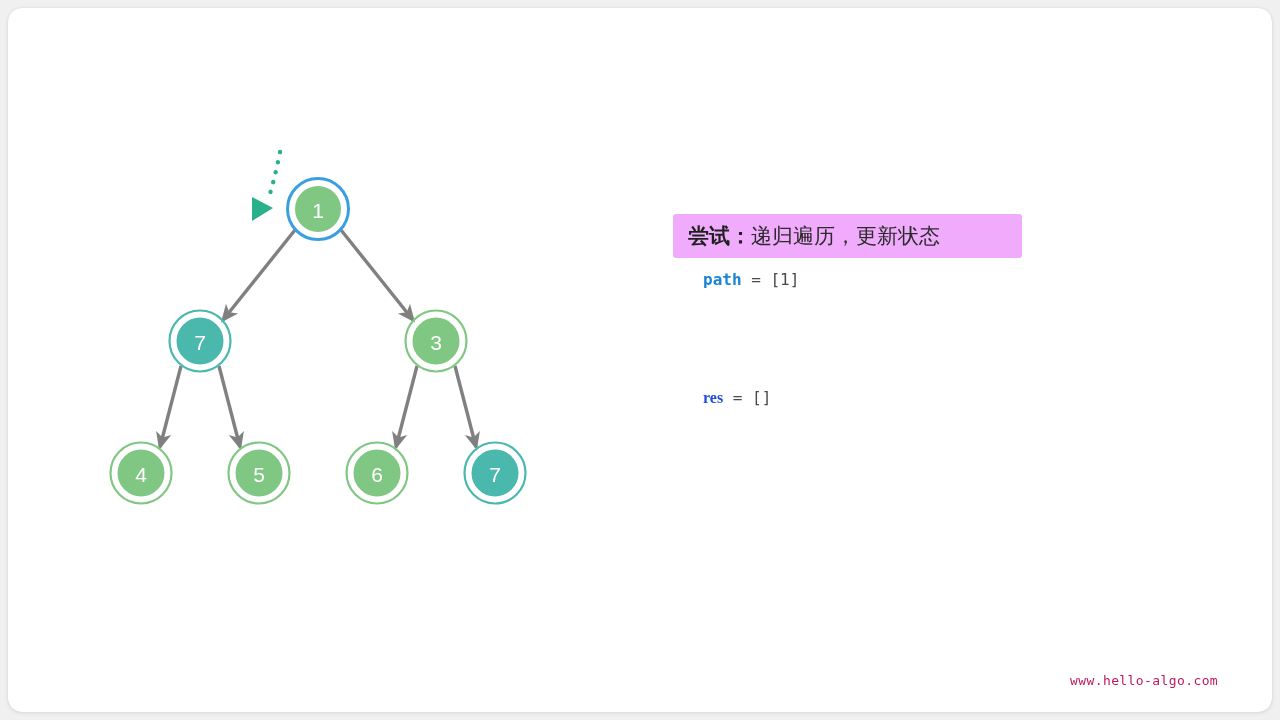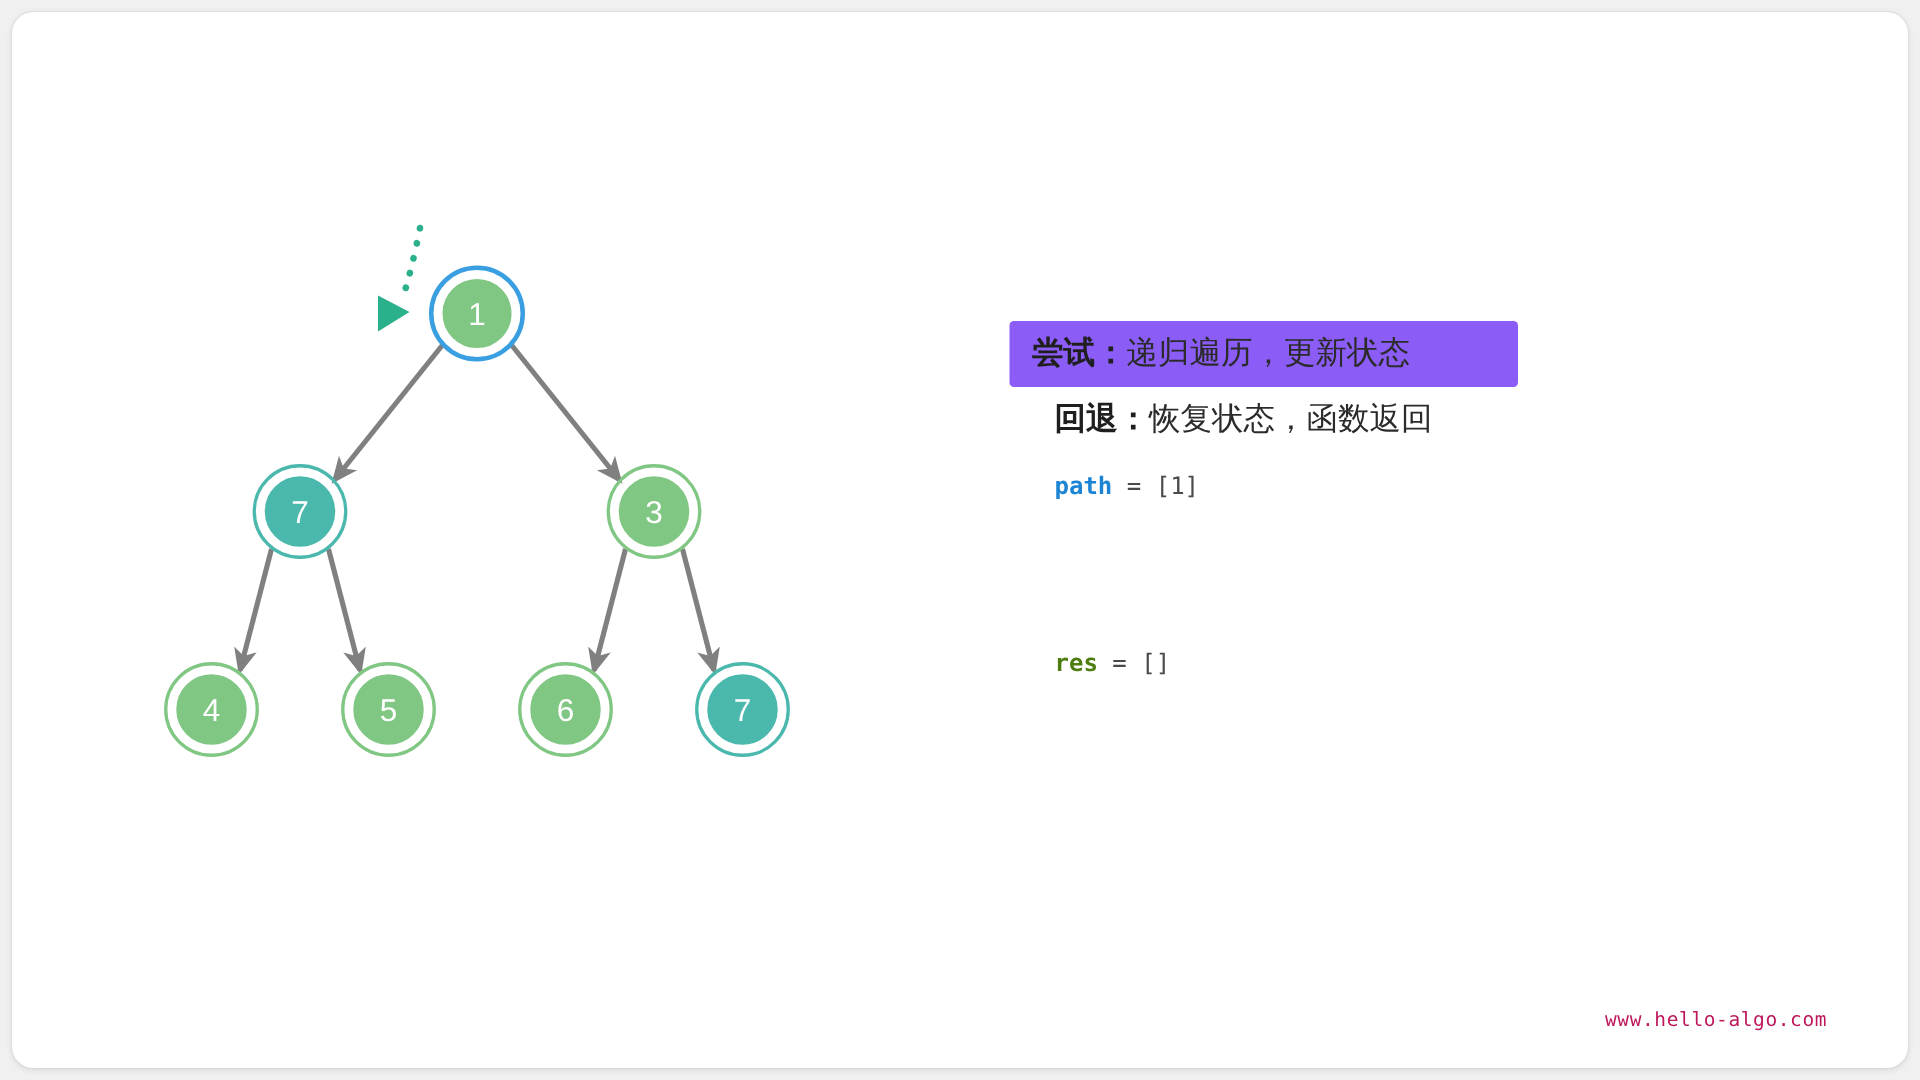--- a/index.html
+++ b/index.html
@@ -67,25 +67,25 @@
     font-family: "Liberation Sans", "DejaVu Sans", sans-serif;
   }
 
   .panel-line.code {
     font-family: "DejaVu Sans Mono", "Liberation Mono", monospace;
     font-size: 16px;
     color: #3c3c3c;
   }
 
   .panel-line.highlight {
-    background: #8b5cf6;
+    background: #f0abfc;
     border-radius: 3px;
     padding-left: 15px;
     margin-left: -15px;
-    padding-right: 14px;
+    padding-right: 24px;
     display: inline-block;
     width: 310px;
   }
 
   .panel-line.plain-indent {
     padding-left: 15px;
   }
 
   .cn-key {
     font-weight: bold;
@@ -96,22 +96,23 @@
     font-weight: normal;
     color: #2b2b2b;
   }
 
   .var-path {
     color: #1b84d4;
     font-weight: bold;
   }
 
   .var-res {
-    color: #4d7c0f;
+    color: #1d4ed8;
     font-weight: bold;
+    font-family: Liberation Serif, serif;
   }
 
   .eq, .brackets {
     color: #4a4a4a;
   }
 
   .spacer-line {
     height: 74px;
   }
 
@@ -199,23 +200,20 @@
   </svg>
 
   <div id="panel">
 
     <div>
       <div class="panel-line cn highlight">
         <span class="cn-key">尝试：</span><span class="cn-val">递归遍历，更新状态</span>
       </div>
     </div>
 
-    <div class="panel-line cn plain-indent">
-      <span class="cn-key">回退：</span><span class="cn-val">恢复状态，函数返回</span>
-    </div>
 
     <div class="panel-line code plain-indent">
       <span class="var-path">path</span>
       <span class="eq">=</span>
       <span class="brackets">[1]</span>
     </div>
 
     <div class="spacer-line"></div>
 
     <div class="panel-line code plain-indent">

